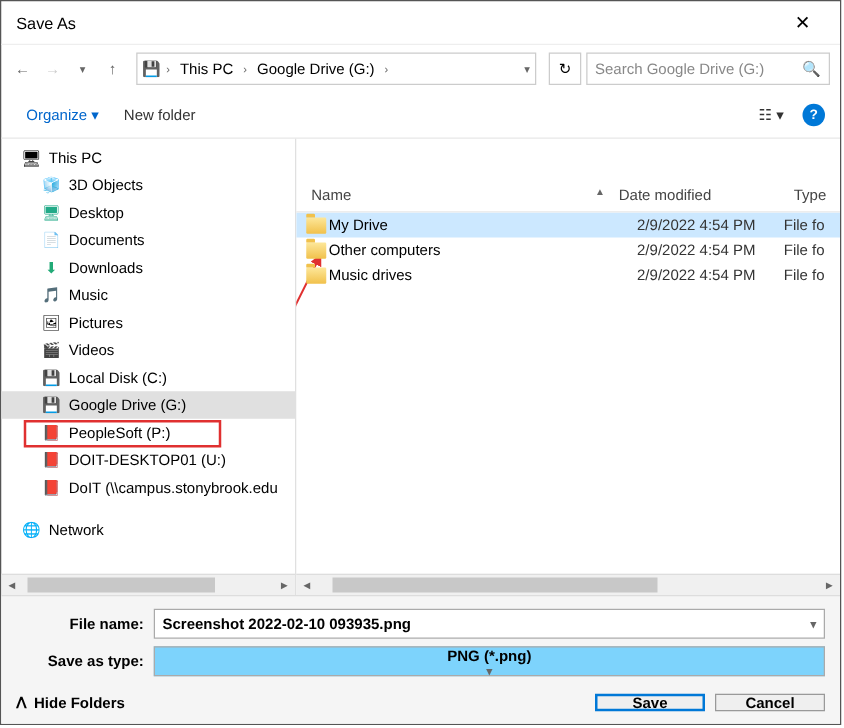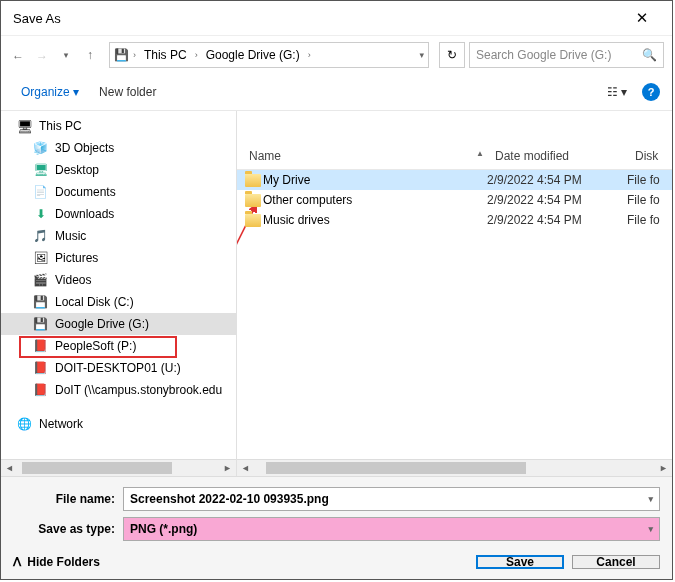--- a/index.html
+++ b/index.html
@@ -34,34 +34,34 @@
 .colheaders { display: flex; border-bottom: 1px solid #e8e8e8; color: #444; }
 .colheaders > div { padding: 6px 8px; }
 .col-name { flex: 1; padding-left: 12px !important; }
 .col-caret { width: 14px; text-align: center; color: #666; font-size: 8px; padding: 6px 0 !important; }
 .col-date { width: 140px; }
 .col-type { width: 45px; }
 .filearea { flex: 1; overflow: hidden; }
 .row { display: flex; align-items: center; padding: 3px 0; }
 .row.sel { background: #cce8ff; }
 .row .rname { flex: 1; display: flex; align-items: center; gap: 2px; padding-left: 8px; }
-.row .rdate { width: 140px; color: #333; }
+.row .rdate { width: 140px; color: #333; text-align: center; }
 .row .rtype { width: 45px; color: #333; white-space: nowrap; overflow: hidden; }
 .folder-icon { width: 16px; height: 13px; background: linear-gradient(#fde79a,#f1c14b); border-radius: 1px; position: relative; }
 .folder-icon::before { content: ""; position: absolute; top: -3px; left: 0; width: 7px; height: 3px; background: #f1c14b; border-radius: 1px 1px 0 0; }
 .hscroll { height: 17px; background: #f0f0f0; display: flex; align-items: center; border-top: 1px solid #ddd; }
 .hscroll .arrow { width: 17px; text-align: center; color: #666; font-size: 9px; }
 .hscroll .track { flex: 1; background: #f0f0f0; height: 100%; position: relative; }
 .hscroll .thumb { position: absolute; left: 12px; width: 260px; top: 2px; bottom: 2px; background: #c8c8c8; }
 .tree .hscroll .thumb { left: 4px; width: 150px; }
 .bottom { border-top: 1px solid #ddd; padding: 10px 12px; background: #f5f5f5; font-weight: bold; }
 .formrow { display: flex; align-items: center; margin-bottom: 6px; }
 .formrow label { width: 110px; text-align: right; padding-right: 8px; }
 .formrow .field { flex: 1; border: 1px solid #aaa; background: #fff; height: 24px; display: flex; align-items: center; padding: 0 6px; justify-content: space-between; }
-.formrow .combo { background: #f9a8d4; }
+.formrow .combo { background: #7dd3fc; flex-direction: column; }
 .buttonrow { display: flex; align-items: center; margin-top: 14px; }
 .hidefold { display: flex; align-items: center; gap: 6px; }
 .buttonrow .spacer { flex: 1; }
 .btn { width: 88px; height: 14px; border: 1px solid #999; background: #efefef; display: flex; align-items: center; justify-content: center; margin-left: 8px; }
 .btn.primary { border: 2px solid #0078d7; }
 .icon-pc { width: 16px; height: 14px; }
 .icon-pc::before { content: "🖥"; font-size: 13px; }
 .icon-3d::before { content: "🧊"; font-size: 12px; }
 .icon-desk::before { content: "🖥"; font-size: 12px; color: #2a8; }
 .icon-doc::before { content: "📄"; font-size: 12px; }
@@ -192,21 +192,21 @@
             <marker id="ah" markerWidth="8" markerHeight="8" refX="6" refY="3" orient="auto">
               <path d="M0,0 L6,3 L0,6 Z" fill="#e03030"></path>
             </marker>
           </defs>
         <line x1="-60" y1="220" x2="20" y2="60" stroke="#e03030" stroke-width="1.6" marker-end="url(#ah)"></line>
       </svg>
       <div class="colheaders">
         <div class="col-name">Name</div>
         <div class="col-caret">▲</div>
         <div class="col-date">Date modified</div>
-        <div class="col-type">Disk</div>
+        <div class="col-type">Type</div>
       </div>
       <div class="filearea" id="filearea">
           <div class="row sel">
             <div class="rname">
               <span class="folder-icon"></span>
               <span>My Drive</span>
             </div>
             <div class="rdate">2/9/2022 4:54 PM</div>
             <div class="rtype">File fo</div>
           </div>

